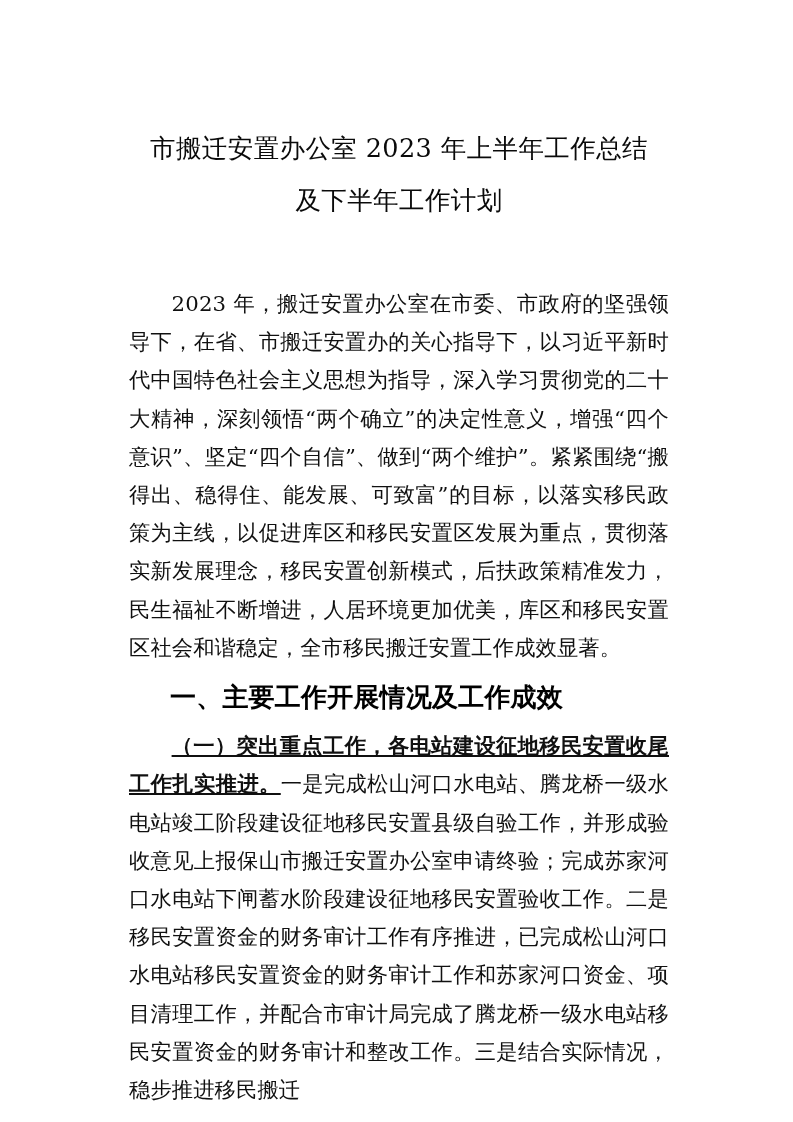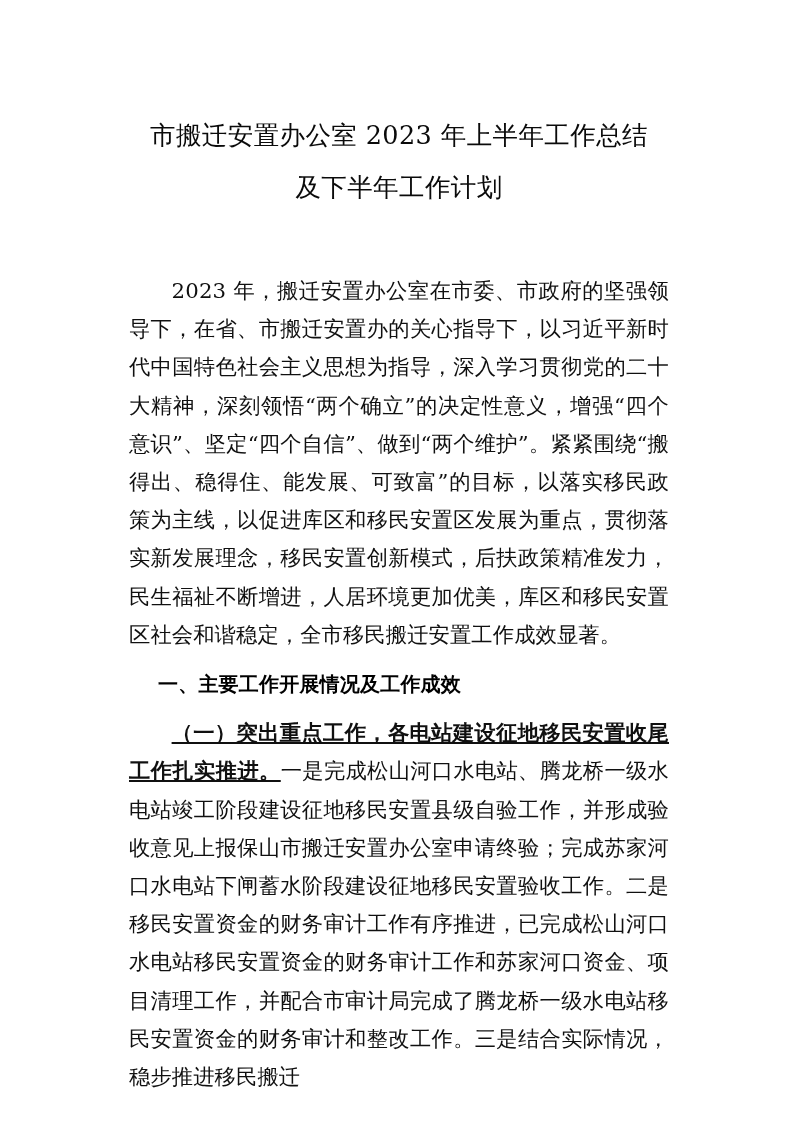--- a/index.html
+++ b/index.html
@@ -22,21 +22,21 @@
     left: 0;
     top: 0;
     width: 793px;
     height: 1122px;
     background: #ffffff;
   }
 
   .content {
     position: absolute;
     left: 118px;
-    top: 109px;
+    top: 122px;
     width: 562px;
   }
 
   
   .doc-title {
     font-family: "DejaVu Serif", "Liberation Serif", serif;
     font-size: 25.5px;
     line-height: 52px;
     text-align: center;
     font-weight: 500;
@@ -63,21 +63,21 @@
     text-indent: 2em;
     margin: 11px;
     padding: 0;
     color: #101010;
     letter-spacing: 0.1px;
   }
 
   
   .section-heading {
     font-family: "DejaVu Sans", "Liberation Sans", sans-serif;
-    font-size: 20px;
+    font-size: 26px;
     line-height: 38.2px;
     font-weight: bold;
     text-indent: 2em;
     margin: 0;
     padding: 0;
     color: #000000;
     letter-spacing: 0.2px;
   }
 
   

